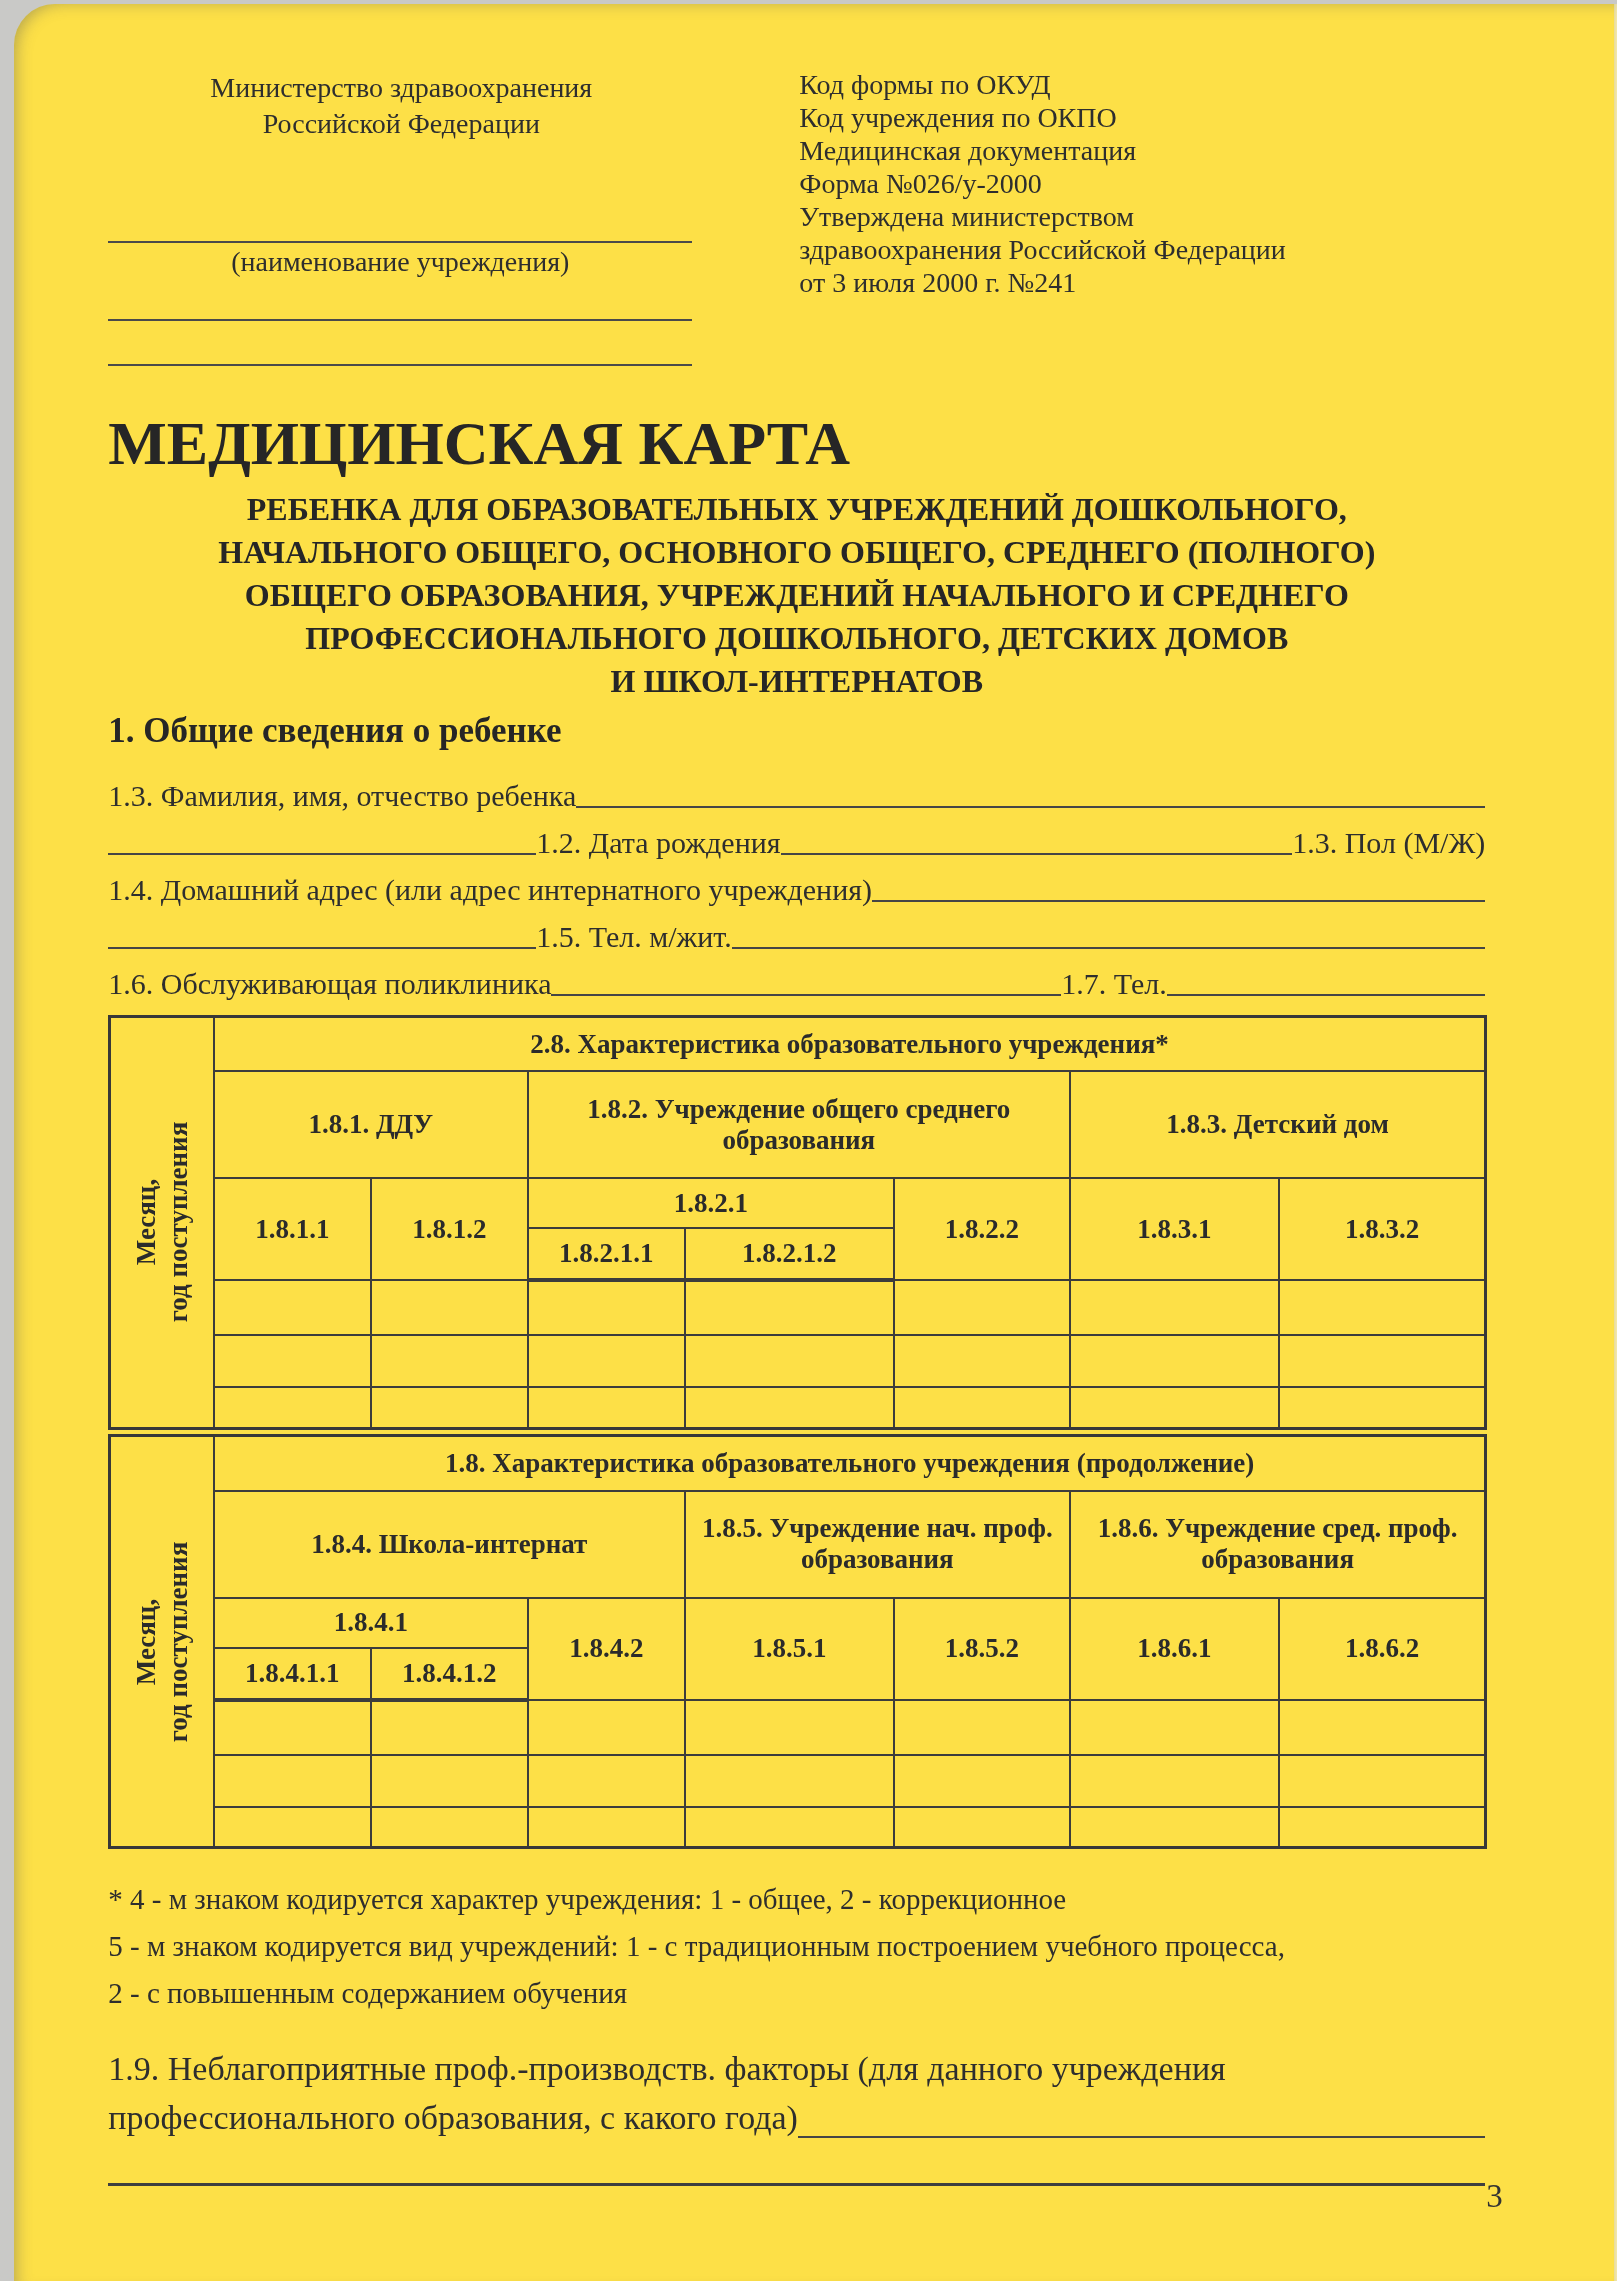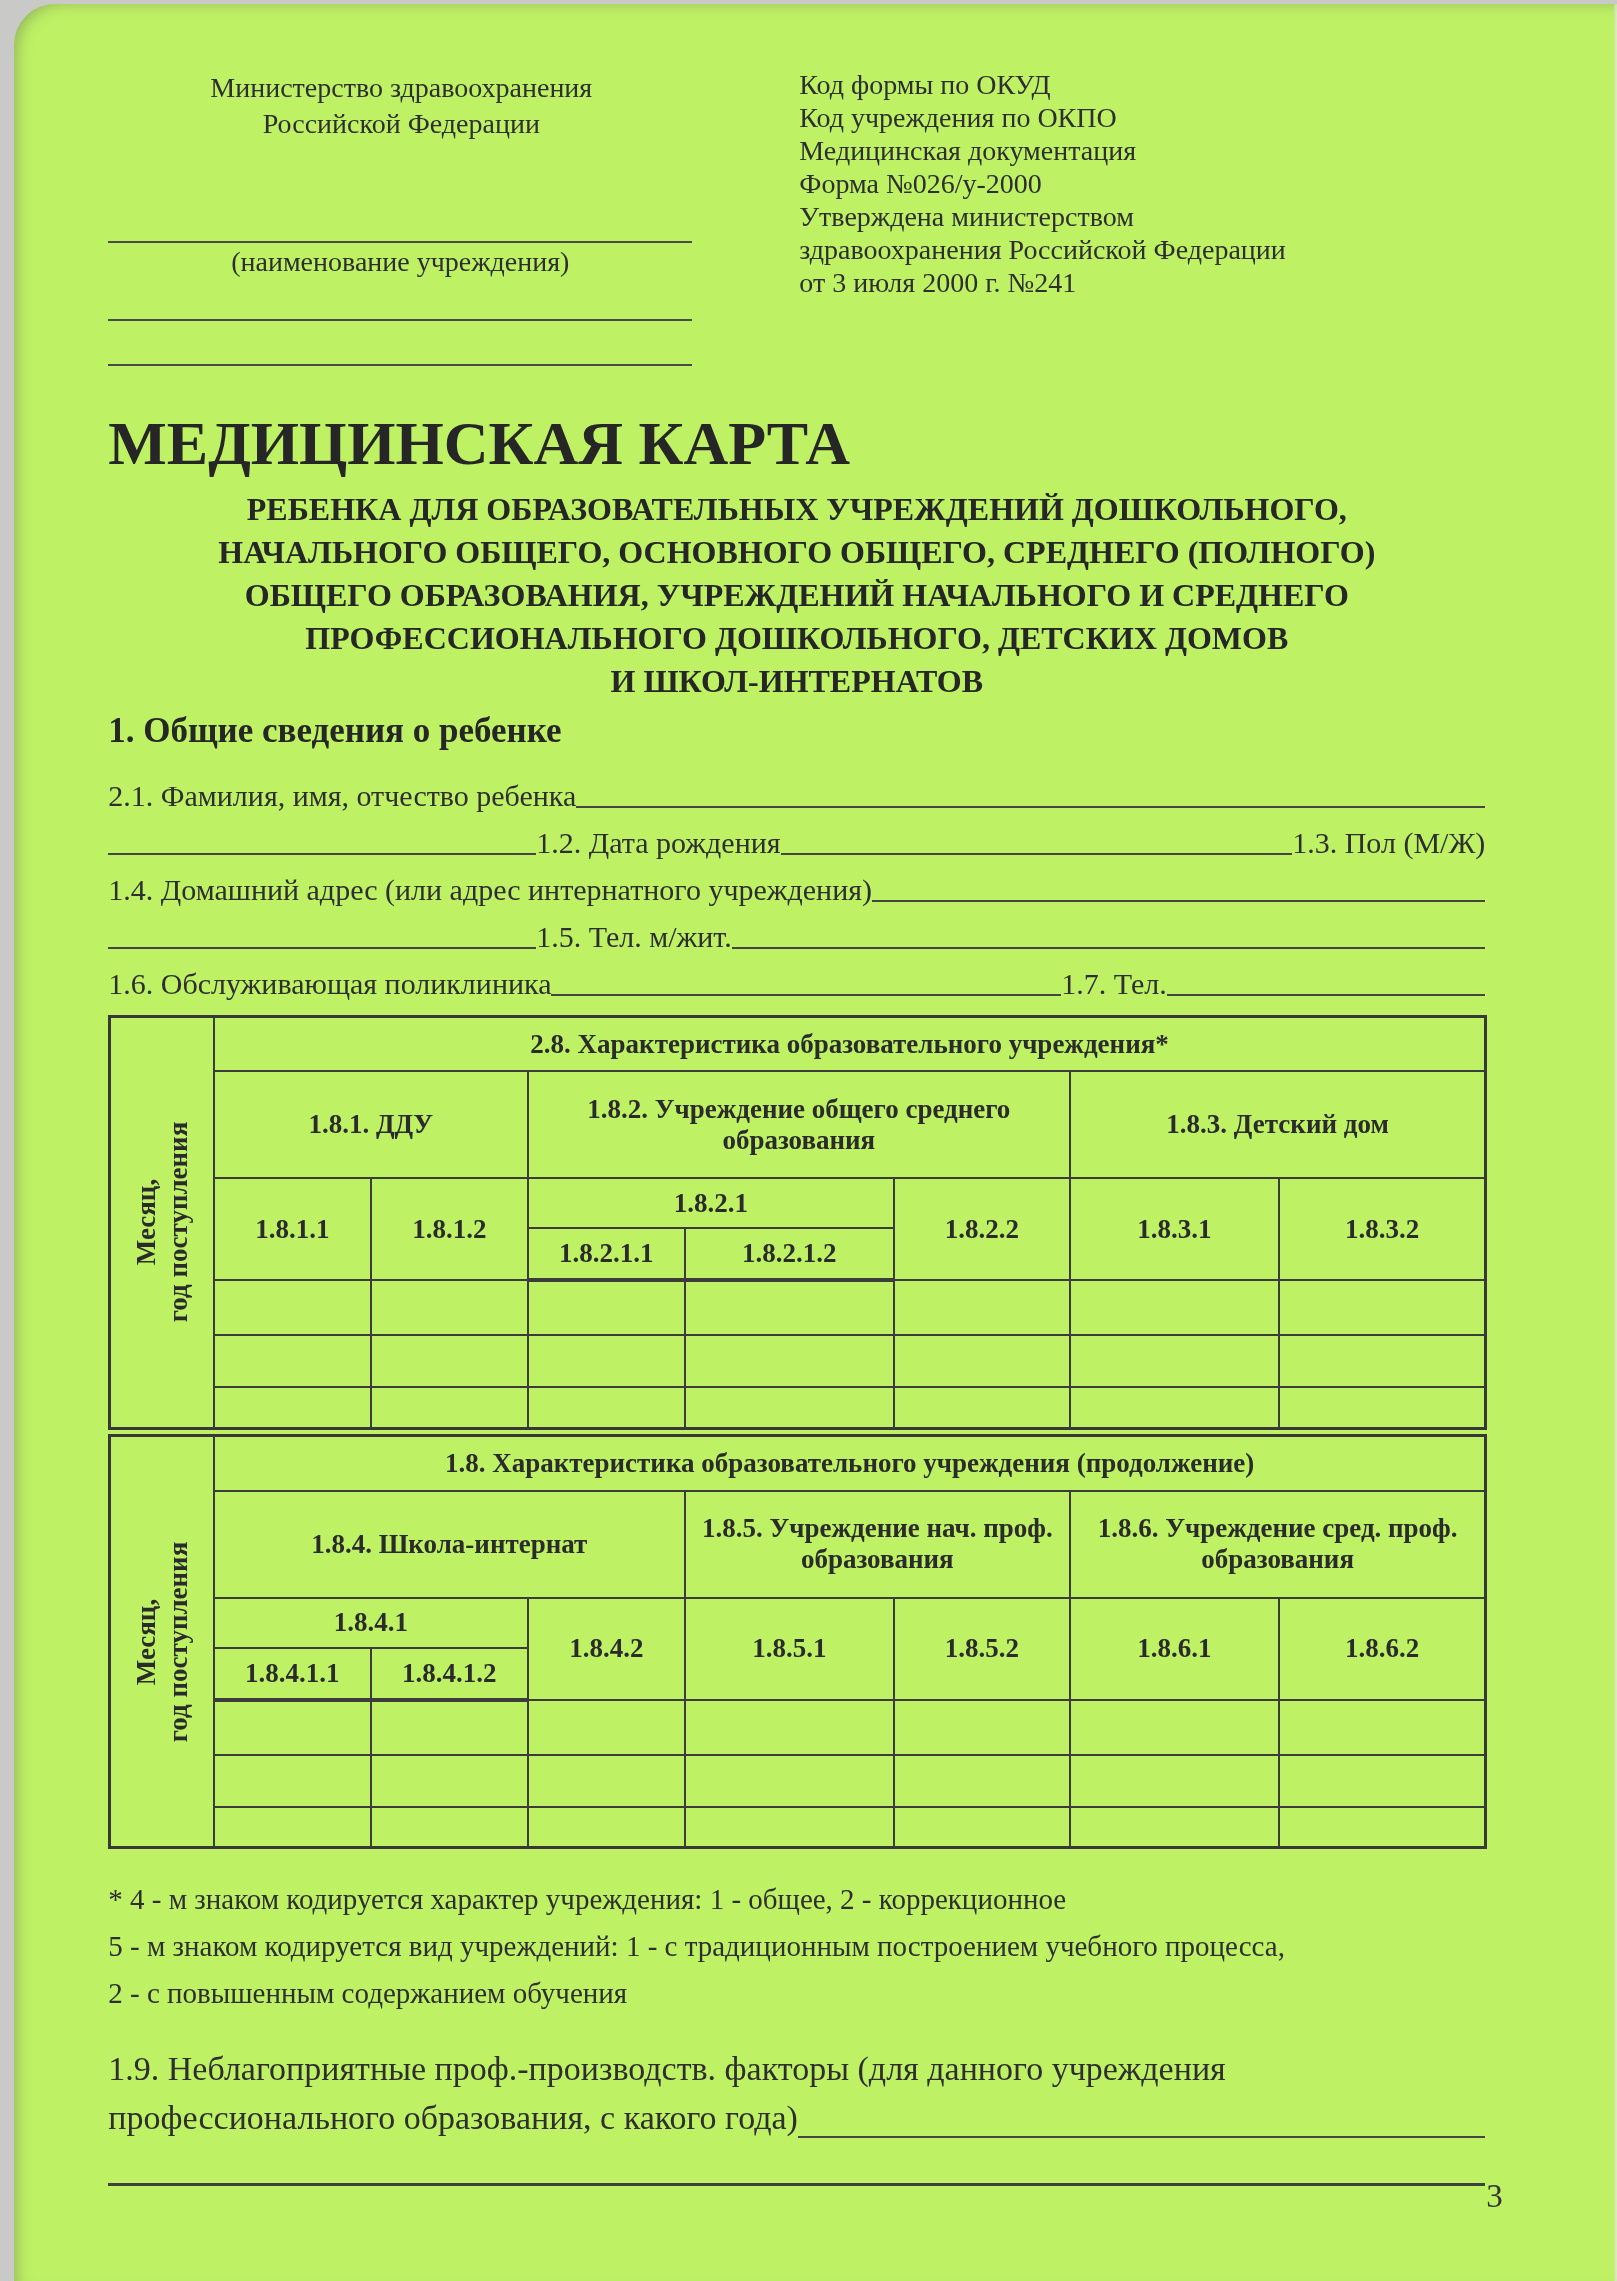--- a/index.html
+++ b/index.html
@@ -6,21 +6,21 @@
   body{
     width:1617px;height:2281px;
     background:#c9c9c7;
     position:relative;
     overflow:hidden;
     font-family:"Liberation Serif","DejaVu Serif",serif;
     color:#2e2e2e;
   }
   .page{
     position:absolute;left:14.3px;top:3.6px;right:0;bottom:0;
-    background:#bef264;
+    background:#fde047;
     border-radius:41px 0 0 0;
     box-shadow:inset 9px 5.3px 16px -7.1px rgba(90,90,90,.45);
     text-decoration:underline;
   }
   .crease{
     position:absolute;top:0;bottom:0;left:1600px;width:2.7px;
     background:linear-gradient(to right,#d8d8d4,#efefec);
     opacity:.6;
   }
   .content{
@@ -109,21 +109,21 @@
       <div>НАЧАЛЬНОГО ОБЩЕГО, ОСНОВНОГО ОБЩЕГО, СРЕДНЕГО (ПОЛНОГО)</div>
       <div>ОБЩЕГО ОБРАЗОВАНИЯ, УЧРЕЖДЕНИЙ НАЧАЛЬНОГО И СРЕДНЕГО</div>
       <div>ПРОФЕССИОНАЛЬНОГО ДОШКОЛЬНОГО, ДЕТСКИХ ДОМОВ</div>
       <div>И ШКОЛ-ИНТЕРНАТОВ</div>
     </div>
 
     <div class="sec-heading">1. Общие сведения о ребенке</div>
 
     <div class="fields">
       <div class="frow">
-        <span class="lbl">2.1. Фамилия, имя, отчество ребенка</span>
+        <span class="lbl">1.3. Фамилия, имя, отчество ребенка</span>
         <span class="fill"></span>
       </div>
       <div class="frow">
         <span class="fill w480"></span>
         <span class="lbl">1.2. Дата рождения</span>
         <span class="fill"></span>
         <span class="lbl">1.3. Пол (М/Ж)</span>
       </div>
       <div class="frow">
         <span class="lbl">1.4. Домашний адрес (или адрес интернатного учреждения)</span>

